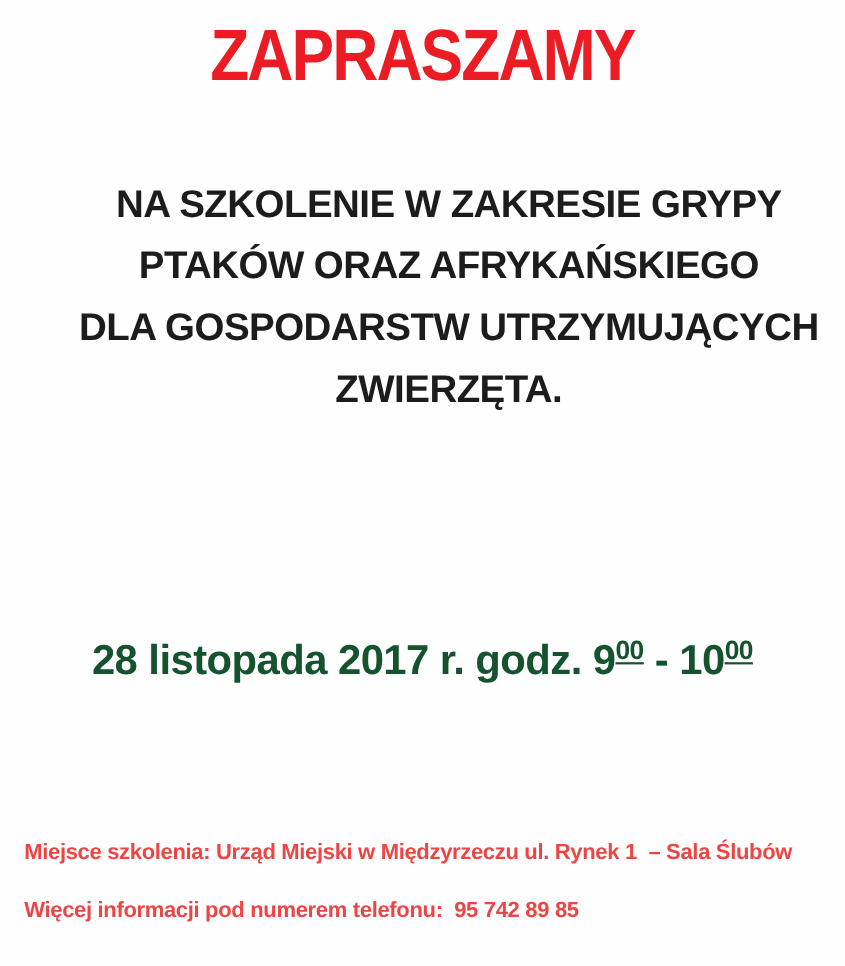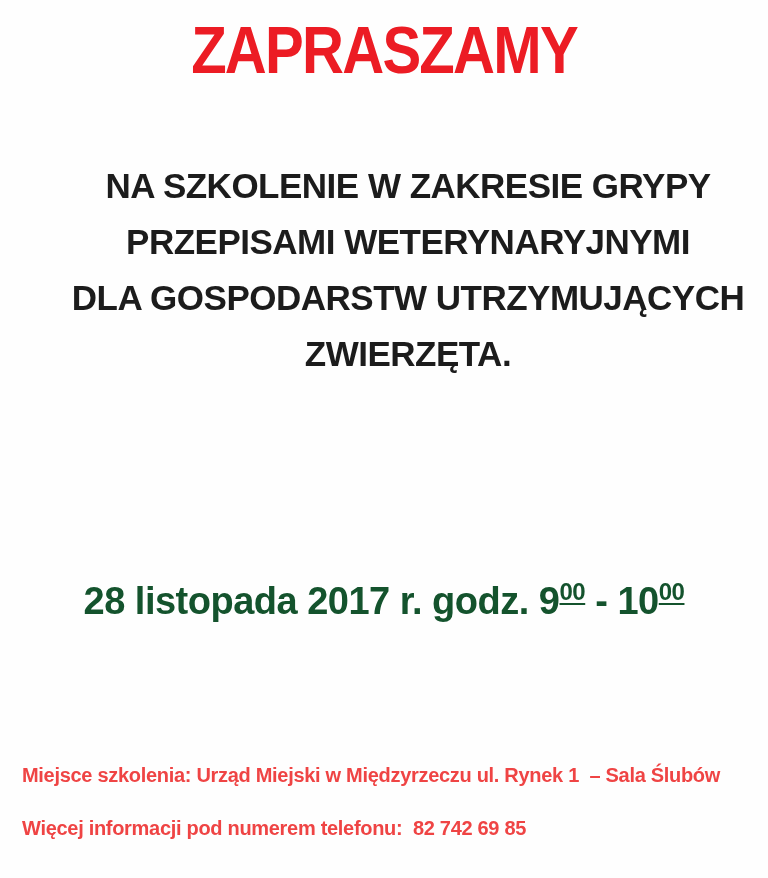--- a/index.html
+++ b/index.html
@@ -78,24 +78,24 @@
 </style>
 </head>
 <body>
 
 <div class="poster">
 
   <div class="title">ZAPRASZAMY</div>
 
   <div class="body-block">
     <div class="body-line">NA SZKOLENIE W ZAKRESIE GRYPY</div>
-    <div class="body-line">PRZEPISAMI WETERYNARYJNYMI</div>
+    <div class="body-line">PTAKÓW ORAZ AFRYKAŃSKIEGO</div>
     <div class="body-line">DLA GOSPODARSTW UTRZYMUJĄCYCH</div>
     <div class="body-line">ZWIERZĘTA.</div>
   </div>
 
   <div class="date-line"><span>28 listopada 2017 r. godz. 9</span><span class="sup">00</span><span> - 10</span><span class="sup">00</span></div>
 
   <div class="footer-line footer-location">Miejsce szkolenia: Urząd Miejski w Międzyrzeczu ul. Rynek 1  – Sala Ślubów</div>
 
-  <div class="footer-line footer-info">Więcej informacji pod numerem telefonu:  82 742 69 85</div>
+  <div class="footer-line footer-info">Więcej informacji pod numerem telefonu:  95 742 89 85</div>
 
 </div>
 
 </body></html>

